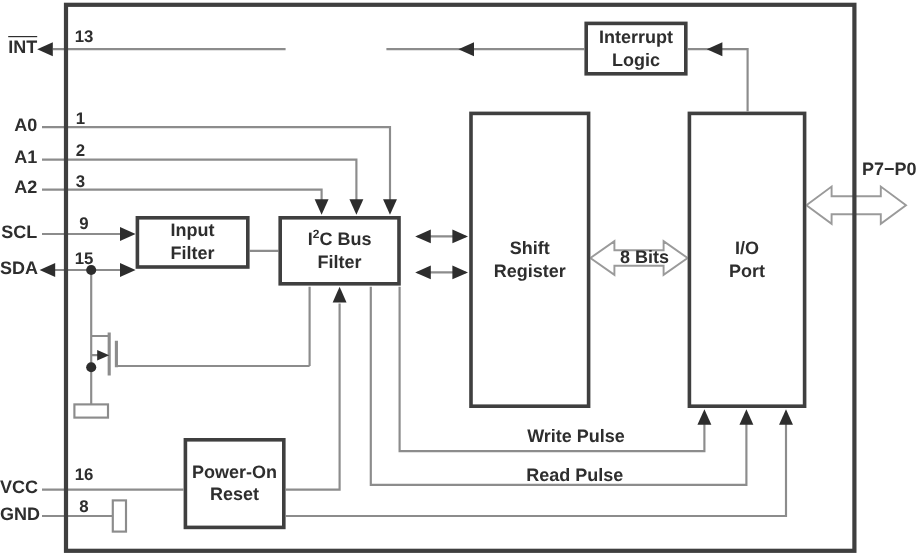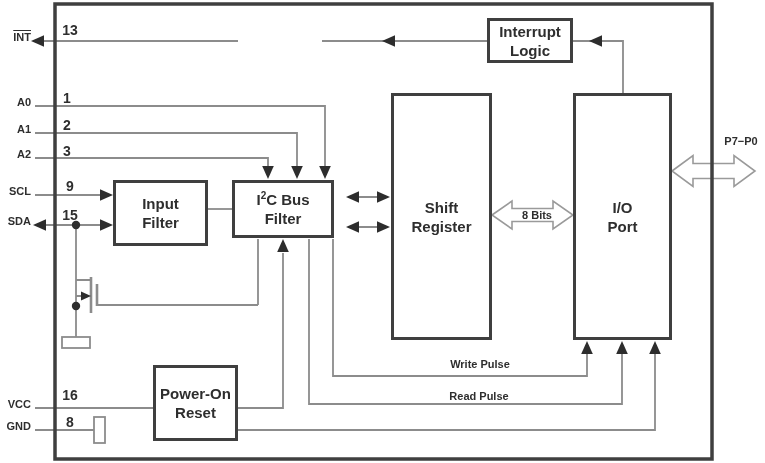--- a/index.html
+++ b/index.html
@@ -9,21 +9,21 @@
   }
   .stage svg{position:absolute;left:0;top:0;}
   .box{
     position:absolute;box-sizing:border-box;background:#fff;border:3px solid #3f3f3f;
     display:flex;flex-direction:column;align-items:center;justify-content:center;
     font-weight:bold;font-size:15px;line-height:19px;text-align:center;color:#2e2e2e;
     z-index:3;
   }
   .box sup{font-size:10px;line-height:0;}
   .lbl{
-    position:absolute;font-weight:bold;font-size:11px;white-space:nowrap;z-index:4;color:#2e2e2e;
+    position:absolute;font-weight:bold;font-size:15px;white-space:nowrap;z-index:4;color:#2e2e2e;
   }
   .pin-label{left:0;width:31px;text-align:right;}
   .pin-num{font-size:14px;transform:translate(-50%,-50%);}
   .ctr{transform:translate(-50%,-50%);}
   .ovl{text-decoration:overline;}
 </style>
 </head>
 <body>
 
 <div class="stage">
@@ -83,21 +83,21 @@
       <polygon points="655,341 649.2,354 660.8,354"></polygon>
       <circle cx="76" cy="225" r="4.2"></circle>
       <circle cx="76" cy="306" r="4.2"></circle>
     </g>
   </svg>
 
   <div class="box" style="left:487px;top:18px;width:86px;height:45px">
     <span>Interrupt</span>
     <span>Logic</span>
   </div>
-  <div class="box" style="left:113px;top:180px;width:95px;height:66px">
+  <div class="box" style="left:113px;top:180px;width:95px;height:44px">
     <span>Input</span>
     <span>Filter</span>
   </div>
   <div class="box" style="left:232px;top:180px;width:102px;height:58px">
     <span><span>I</span><sup>2</sup><span>C Bus</span></span>
     <span>Filter</span>
   </div>
   <div class="box" style="left:391px;top:93px;width:101px;height:247px">
     <span>Shift</span>
     <span>Register</span>

